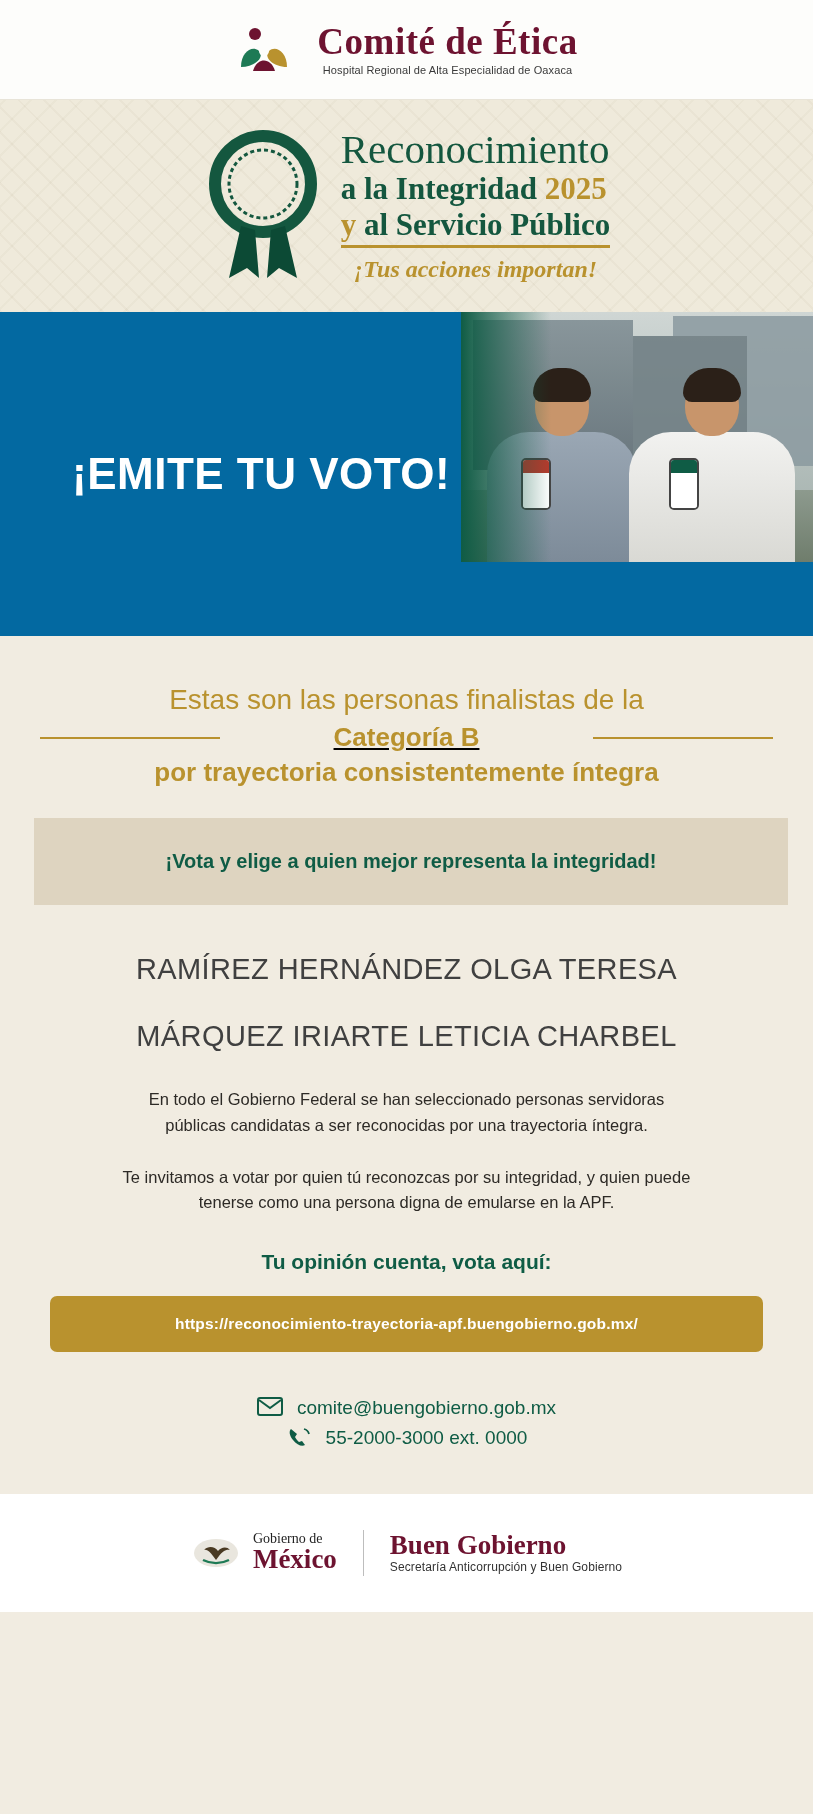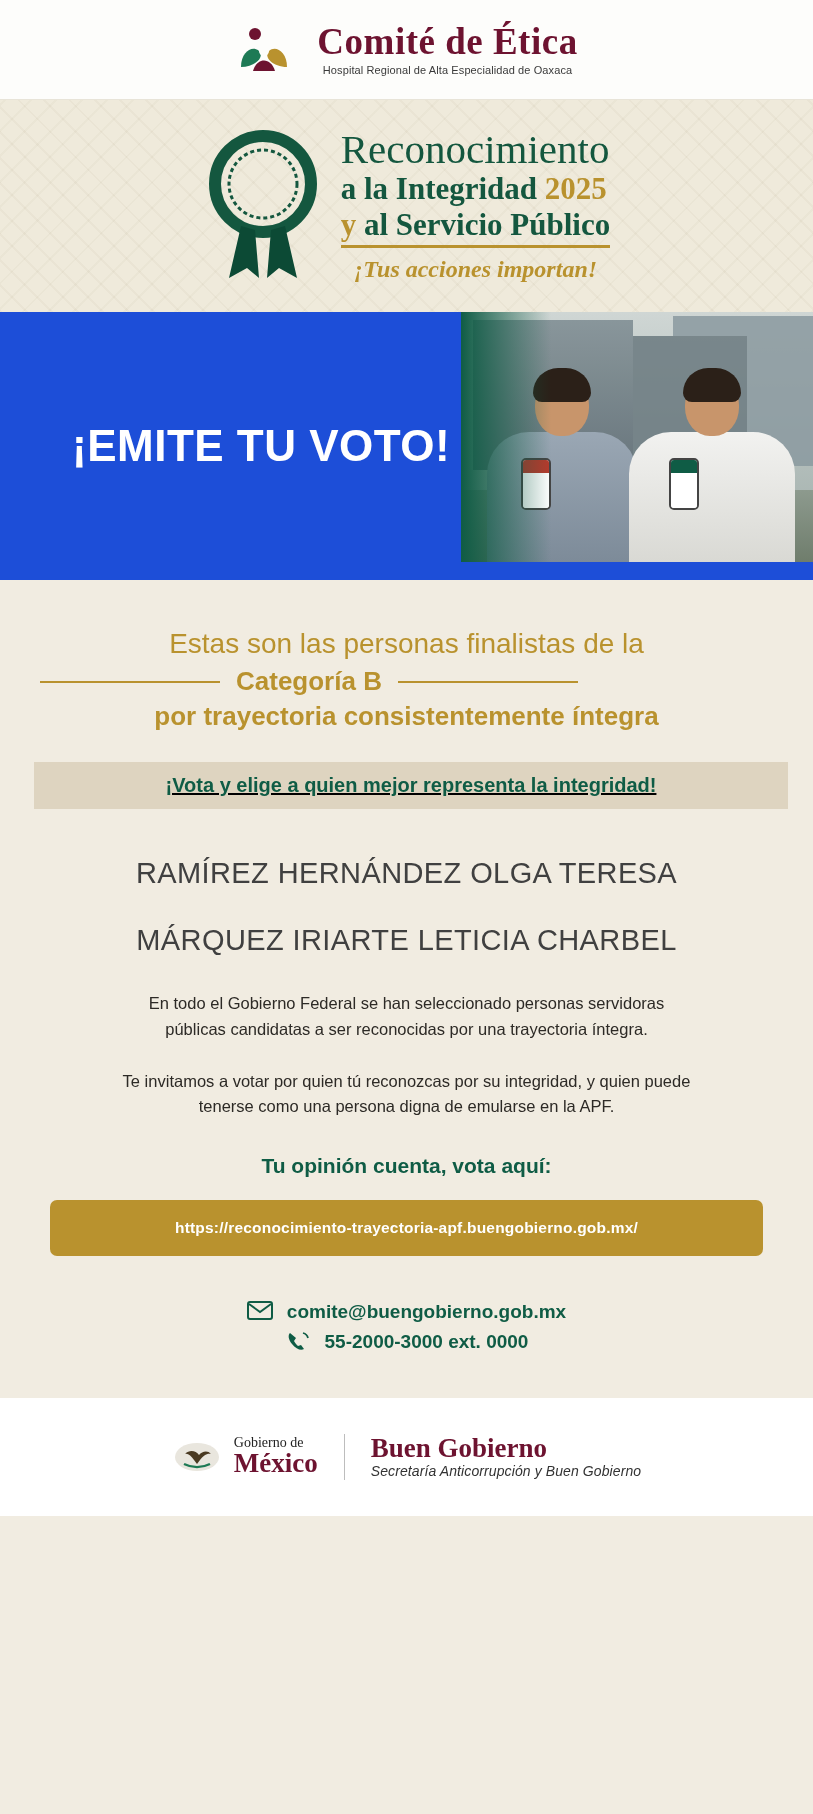--- a/index.html
+++ b/index.html
@@ -106,22 +106,22 @@
     font-style: italic;
     font-weight: bold;
     font-size: 24px;
     color: #b9922e;
     margin-top: 8px;
     text-align: center;
   }
 
   
   .hero {
-    height: 268px;
-    background: #1d4ed8;
+    height: 324px;
+    background: #0369a1;
     position: relative;
     display: flex;
     align-items: center;
     overflow: hidden;
   }
   .hero-text {
     color: #fff;
     font-weight: bold;
     font-size: 44px;
     line-height: 1.12;
@@ -192,33 +192,33 @@
   }
 
   
   .body-wrap { background:#f1ece1; padding: 46px 0 0 0; }
 
   .finalists-head { text-align:center; padding: 0 40px; }
   .fh-l1 {
     font-size: 28px; color:#b9922e; font-weight:500; line-height:1.3;
   }
   .fh-l2row {
-    display:flex; align-items:center; justify-content:flex-start; gap:16px;
+    display:flex; align-items:center; justify-content:space-between; gap:16px;
     margin: 4px 0;
+    text-decoration: underline;
   }
   .fh-rule { height:2px; background:#b9922e; width:180px; }
   .fh-l2 { font-size:26px; color:#b9922e; font-weight:bold; }
   .fh-l3 { font-size:26px; color:#b9922e; font-weight:bold; }
 
   .vote-banner {
     margin: 30px 25px 0 34px;
     background: #ded4c0;
-    padding: 12px 10px;
+    padding: 32px 10px;
     text-align:center;
-    text-decoration:underline;
   }
   .vote-banner-text {
     color:#0f5c45; font-weight:bold; font-size:20px;
   }
 
   .names { margin-top: 48px; text-align:center; }
   .name-item {
     color:#404040;
     font-weight:normal;
     font-size: 29px;
@@ -259,42 +259,42 @@
 
   .contact {
     margin-top: 44px;
     display:flex;
     flex-direction:column;
     align-items:center;
     gap: 6px;
   }
   .contact-row {
     display:flex; align-items:center; gap:14px;
-    color:#0f5c45; font-weight:bold; font-size:19px;
+    color:#0f5c45; font-weight:normal; font-size:19px;
   }
   .contact-icon { width:26px; height:24px; flex:0 0 auto; }
 
   
   .footer {
     margin-top: 44px;
     background:#ffffff;
     height: 118px;
     display:flex;
     align-items:center;
     justify-content:center;
     gap: 26px;
   }
   .f-left { display:flex; align-items:center; gap:12px; }
   .eagle { width:50px; height:34px; flex:0 0 auto; }
   .gob-1 { font-family:"Liberation Serif",serif; font-size:14px; color:#222; line-height:1; }
   .gob-2 { font-family:"Liberation Serif",serif; font-weight:bold; font-size:27px; color:#6d1330; line-height:1; }
   .f-div { width:1px; height:46px; background:#bdbdbd; }
   .f-right { text-align:left; }
   .bg-1 { font-family:"Liberation Serif",serif; font-weight:bold; font-size:27px; color:#6d1330; line-height:1.05; }
-  .bg-2 { font-size:14px; color:#333; letter-spacing:.1px;font-style:italic; }
+  .bg-2 { font-size:12px; color:#333; letter-spacing:.1px; }
 </style>
 </head>
 <body>
 
 <div class="page">
 
   <div class="header">
     <div class="header-logo">
       <svg viewBox="0 0 58 58" width="58" height="58" aria-hidden="true">
         <circle cx="20" cy="13" r="6" fill="#6d1330"></circle>

